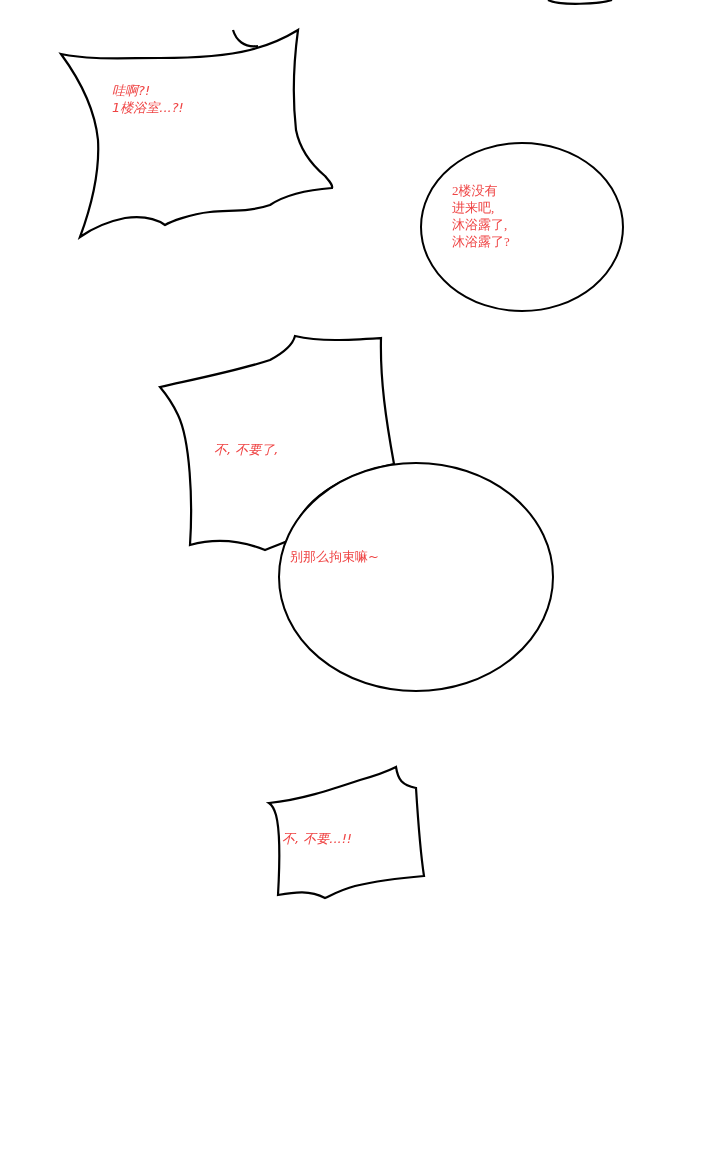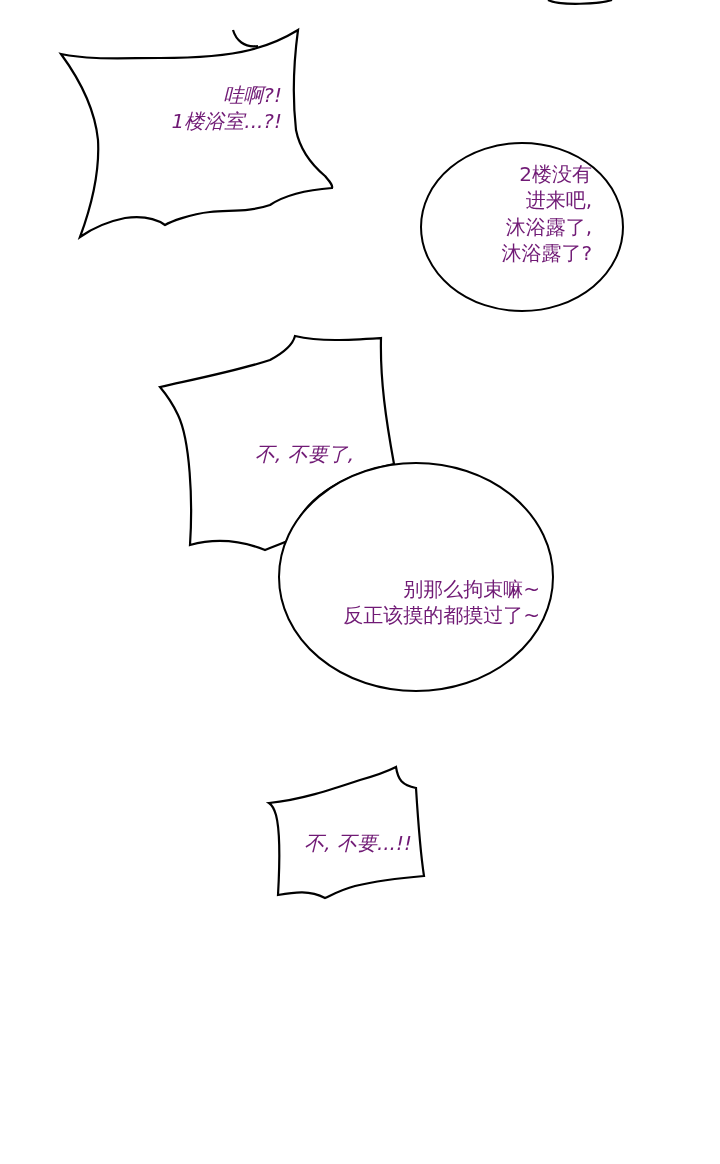--- a/index.html
+++ b/index.html
@@ -2,24 +2,24 @@
 <html><head>
 <meta charset="utf-8">
 <style>
   html, body { margin: 0; padding: 0; background: #ffffff; }
   body { width: 720px; height: 1164px; position: relative; overflow: hidden; }
   .canvas { position: absolute; left: 0; top: 0; width: 720px; height: 1164px; }
   svg.shapes { position: absolute; left: 0; top: 0; width: 720px; height: 1164px; }
   .bubble-text {
     position: absolute;
     font-family: "DejaVu Sans", "Liberation Sans", sans-serif;
-    color: #701a75;
-    text-align: right;
+    color: #ef4444;
+    text-align: left;
     line-height: 1.32;
-    font-size: 20px;
+    font-size: 13px;
     white-space: nowrap;
   }
   .bubble-text .line { display: block; }
   .italic { font-style: italic; }
 </style>
 </head>
 <body>
 
 <div class="canvas">
 
@@ -49,33 +49,32 @@
              C400,878 380,880 355,886 C340,890 330,896 325,898
              C310,890 295,892 278,895
              C280,860 280,830 276,815 C274,808 272,805 269,803 Z" fill="#fff" stroke="#000" stroke-width="2.2"></path>
   </svg>
 
   <div class="bubble-text italic" style="left:112px; top:82px; width:170px;">
     <span class="line">哇啊?!</span>
     <span class="line">1楼浴室...?!</span>
   </div>
 
-  <div class="bubble-text" style="left:452px; top:161px; width:140px;">
+  <div class="bubble-text" style="left:452px; top:182px; width:140px;font-family:Liberation Serif, serif;">
     <span class="line">2楼没有</span>
     <span class="line">进来吧,</span>
     <span class="line">沐浴露了,</span>
     <span class="line">沐浴露了?</span>
   </div>
 
   <div class="bubble-text italic" style="left:214px; top:441px; width:140px;">
     <span class="line">不, 不要了,</span>
   </div>
 
-  <div class="bubble-text" style="left:290px; top:548px; width:250px;margin-top:28px;">
+  <div class="bubble-text" style="left:290px; top:548px; width:250px;">
     <span class="line">别那么拘束嘛~</span>
-    <span class="line">反正该摸的都摸过了~</span>
   </div>
 
   <div class="bubble-text italic" style="left:282px; top:830px; width:130px;">
     <span class="line">不, 不要...!!</span>
   </div>
 
 </div>
 
 </body></html>

